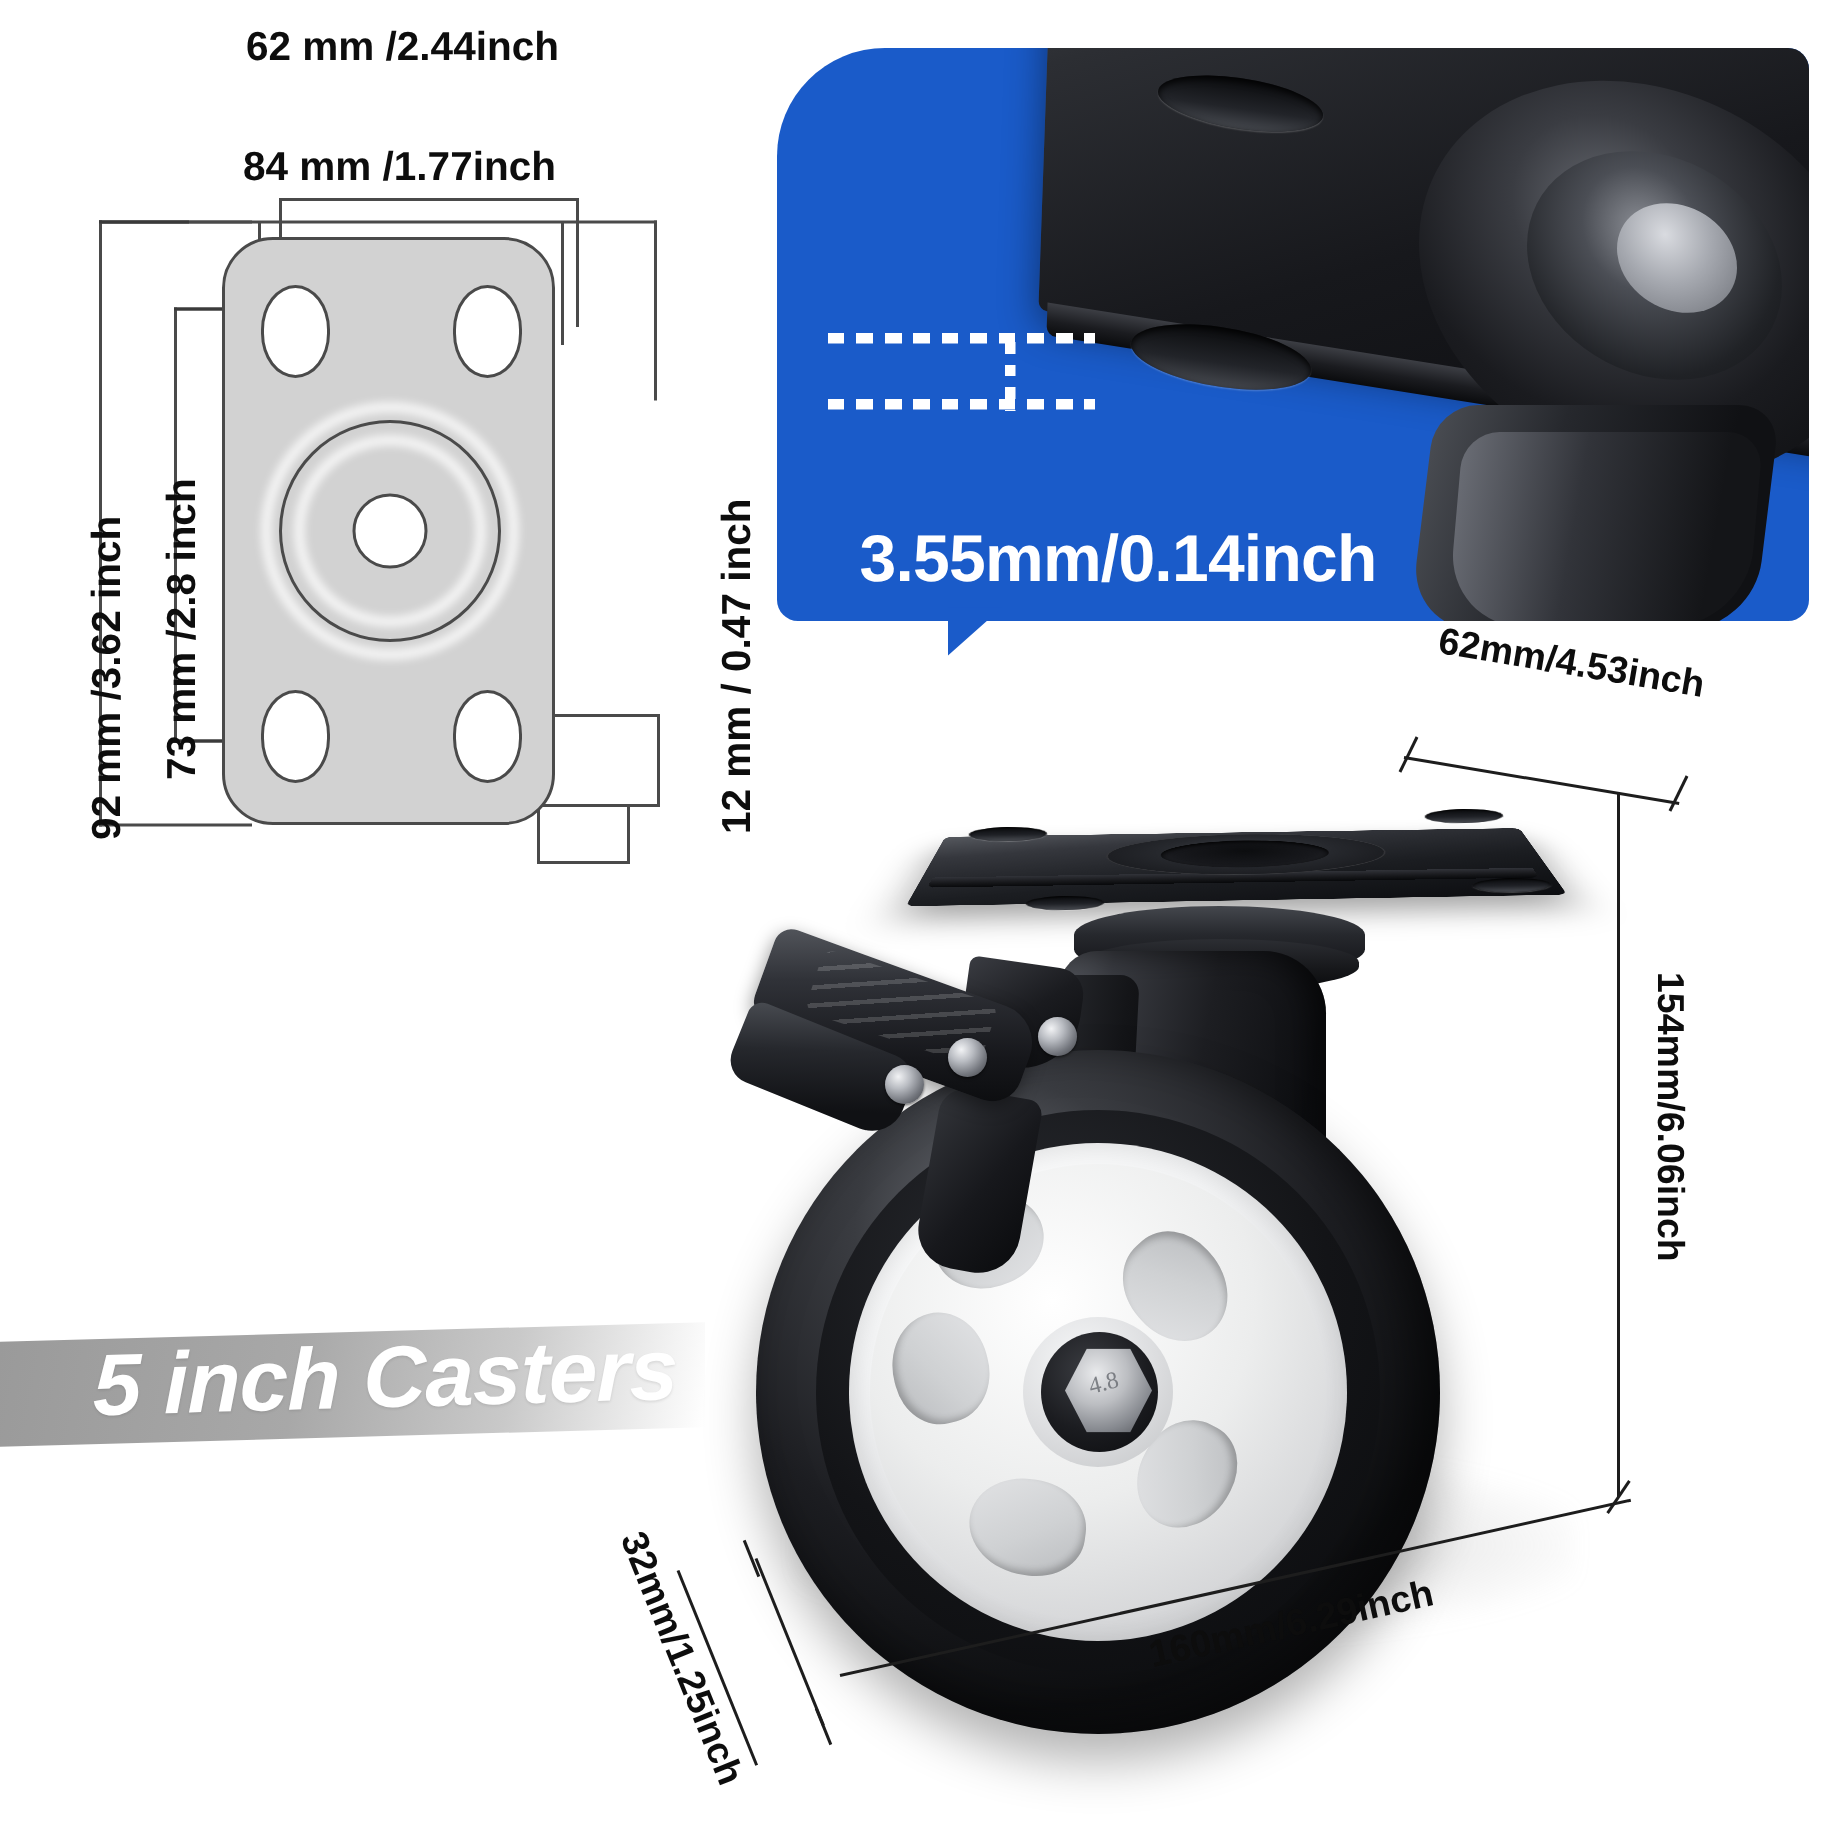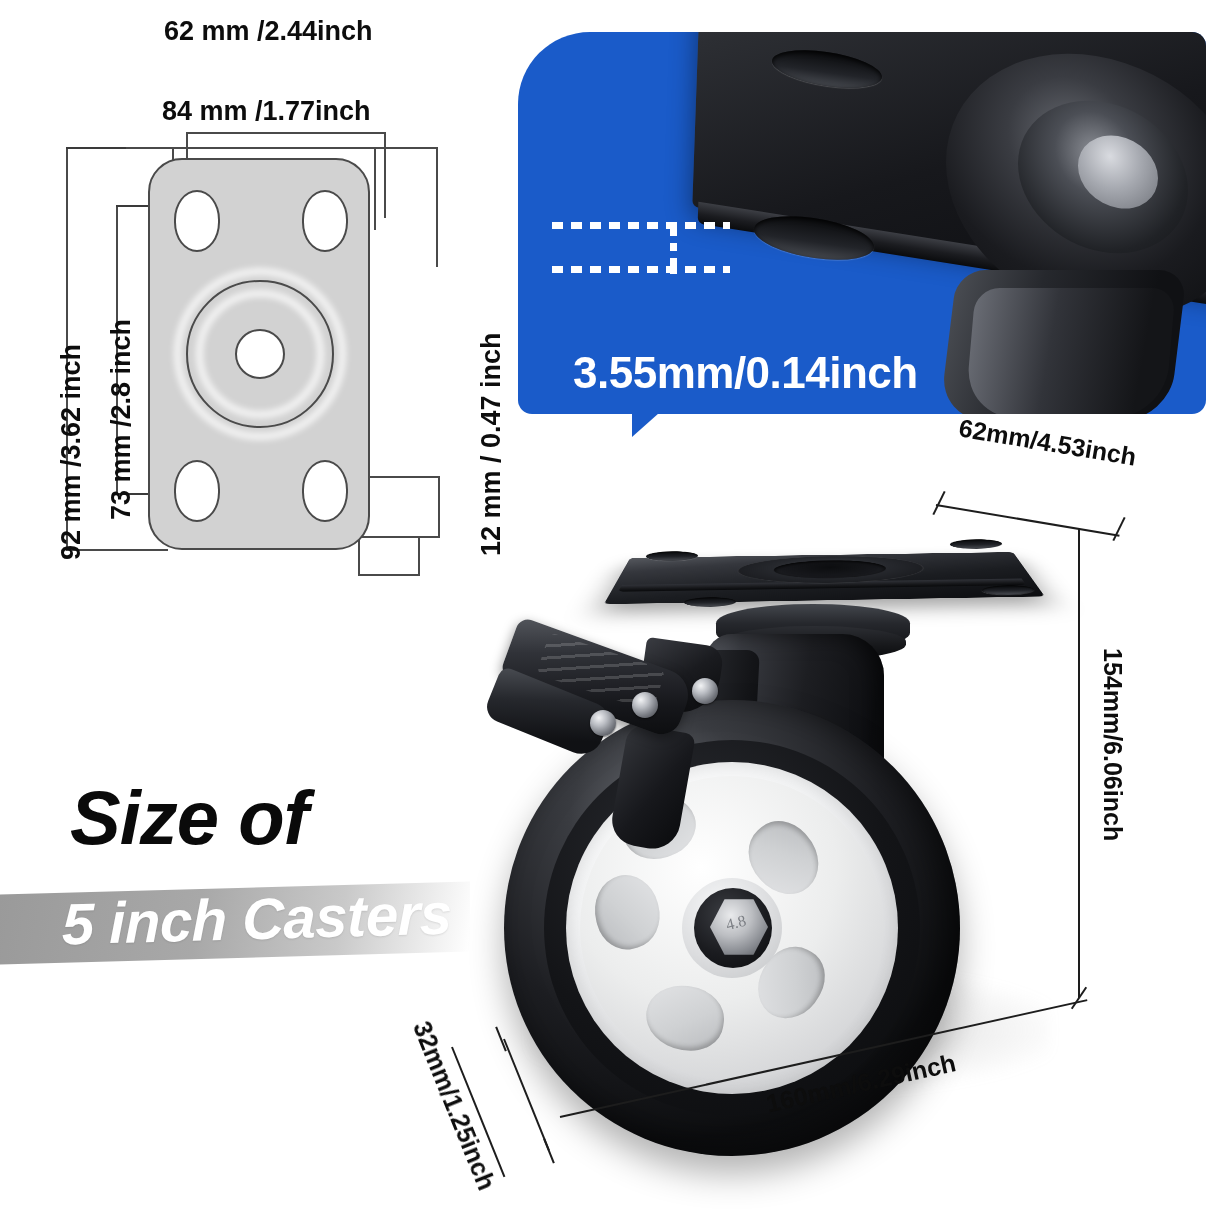--- a/index.html
+++ b/index.html
@@ -377,21 +377,20 @@
 
 
     <div class="dash-h" style="left:34px; top:190px; width:178px;"></div>
     <div class="dash-v" style="left:152px; top:196px; height:46px;"></div>
     <div class="dash-h" style="left:34px; top:234px; width:178px;"></div>
 
     <div class="callout-value">3.55mm/0.14inch</div>
   </div>
   <div id="callout-tail"></div>
 
-  <div id="size-title">Size of</div>
   <div id="size-banner"></div>
   <div id="size-banner-text">5 inch Casters</div>
 
   <div id="caster">
     <div class="ground-shadow"></div>
 
     <div class="mp"></div>
     <div class="mp-thick"></div>
     <div class="mp-ring"></div>
     <div class="mp-ring-in"></div>

